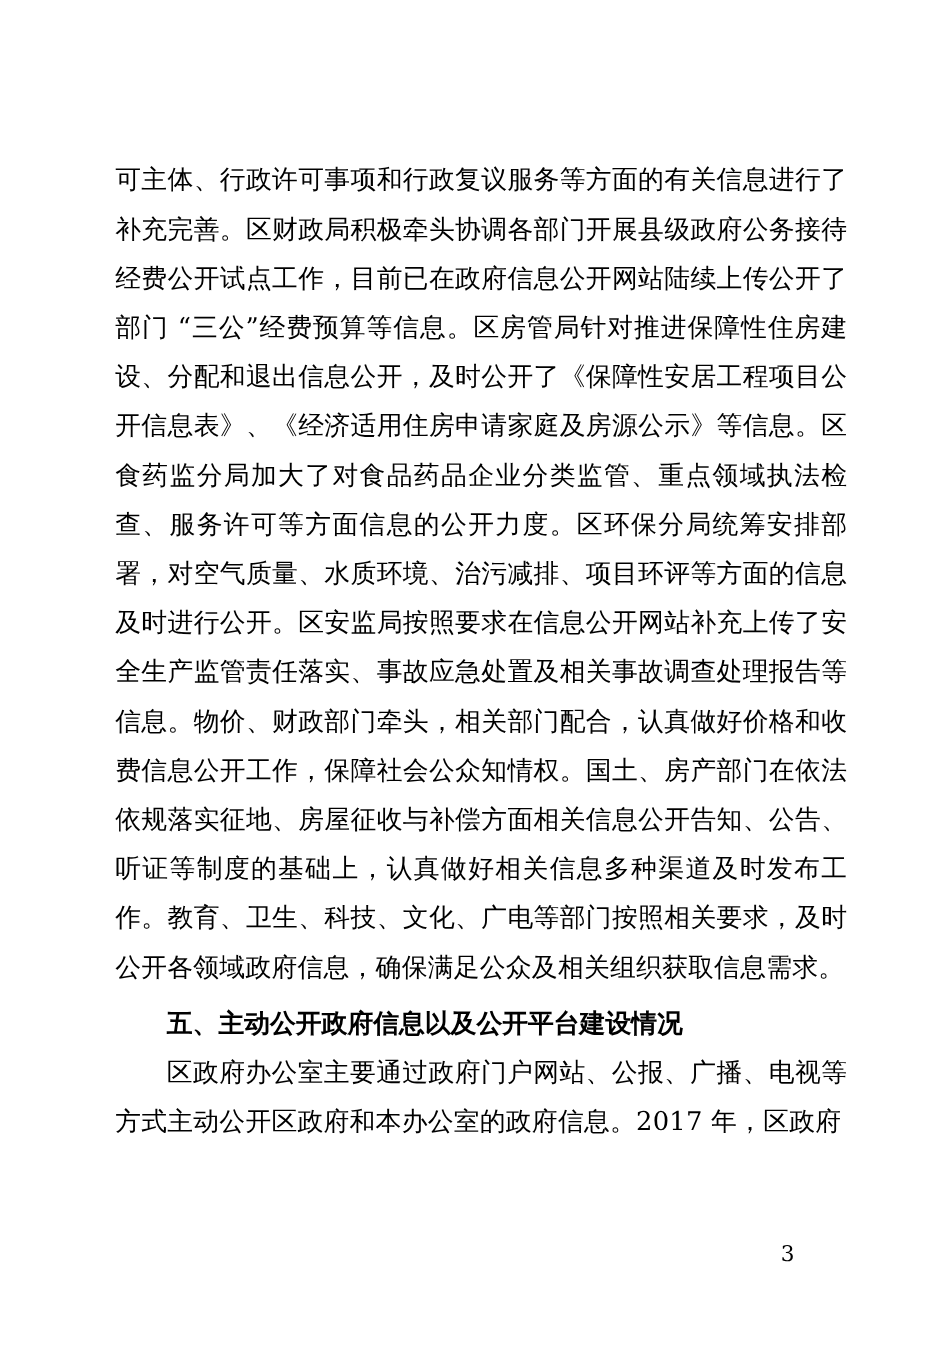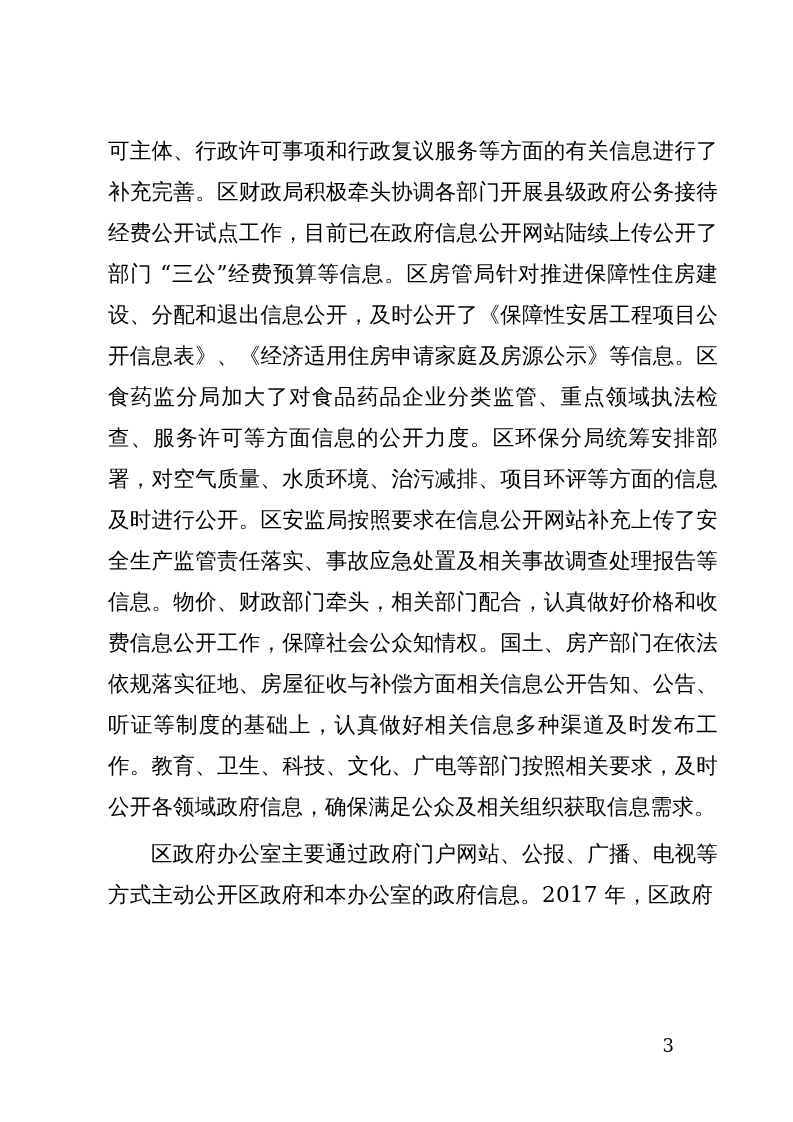--- a/index.html
+++ b/index.html
@@ -8,21 +8,20 @@
     background: #ffffff;
   }
   .page {
     position: relative;
     width: 736px;
     height: 1122px;
     background: #ffffff;
     box-sizing: border-box;
     overflow: hidden;
     font-family: "DejaVu Serif", "Liberation Serif", serif;
-    margin-left: 12px;
   }
   .content {
     position: absolute;
     left: 96px;
     top: 130px;
     width: 610px;
   }
   p.body-para {
     margin: 0;
     font-size: 21.5px;
@@ -58,19 +57,20 @@
 </head>
 <body>
 
 <div class="page">
   <div class="content">
 
     <p class="body-para">可主体、行政许可事项和行政复议服务等方面的有关信息进行了补充完善。区财政局积极牵头协调各部门开展县级政府公务接待经费公开试点工作，目前已在政府信息公开网站陆续上传公开了部门 “三公”经费预算等信息。区房管局针对推进保障性住房建设、分配和退出信息公开，及时公开了《保障性安居工程项目公开信息表》、《经济适用住房申请家庭及房源公示》等信息。区食药监分局加大了对食品药品企业分类监管、重点领域执法检查、服务许可等方面信息的公开力度。区环保分局统筹安排部署，对空气质量、水质环境、治污减排、项目环评等方面的信息及时进行公开。区安监局按照要求在信息公开网站补充上传了安全生产监管责任落实、事故应急处置及相关事故调查处理报告等信息。物价、财政部门牵头，相关部门配合，认真做好价格和收费信息公开工作，保障社会公众知情权。国土、房产部门在依法依规落实征地、房屋征收与补偿方面相关信息公开告知、公告、听证等制度的基础上，认真做好相关信息多种渠道及时发布工作。教育、卫生、科技、文化、广电等部门按照相关要求，及时公开各领域政府信息，确保满足公众及相关组织获取信息需求。</p>
 
     <div class="spacer-small"></div>
 
+    <p class="heading">五、主动公开政府信息以及公开平台建设情况</p>
 
     <p class="body-para indent">区政府办公室主要通过政府门户网站、公报、广播、电视等方式主动公开区政府和本办公室的政府信息。2017 年，区政府</p>
 
   </div>
 
   <div class="page-number">3</div>
 </div>
 
 </body></html>

